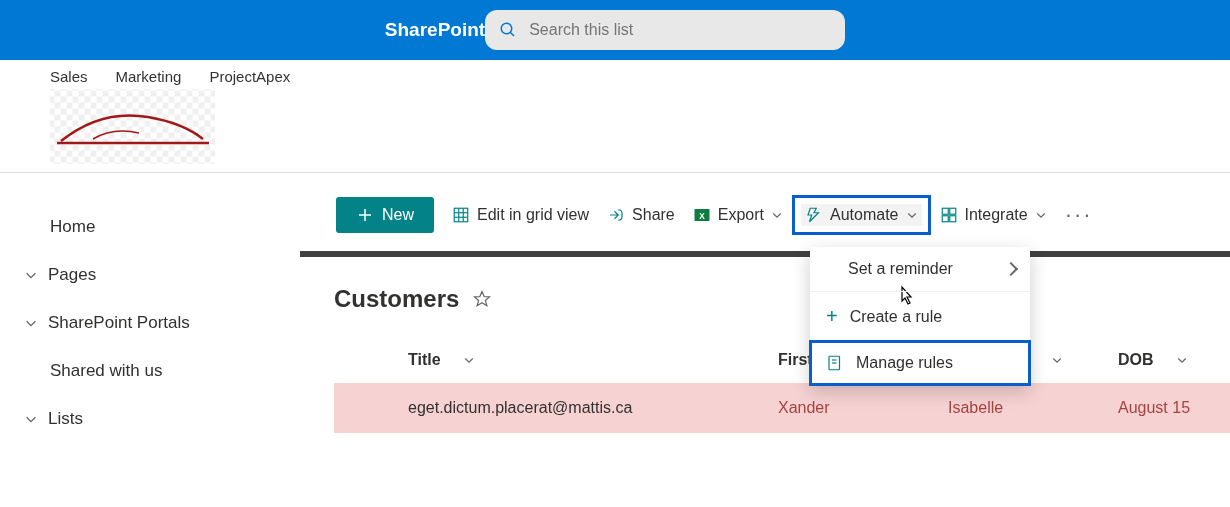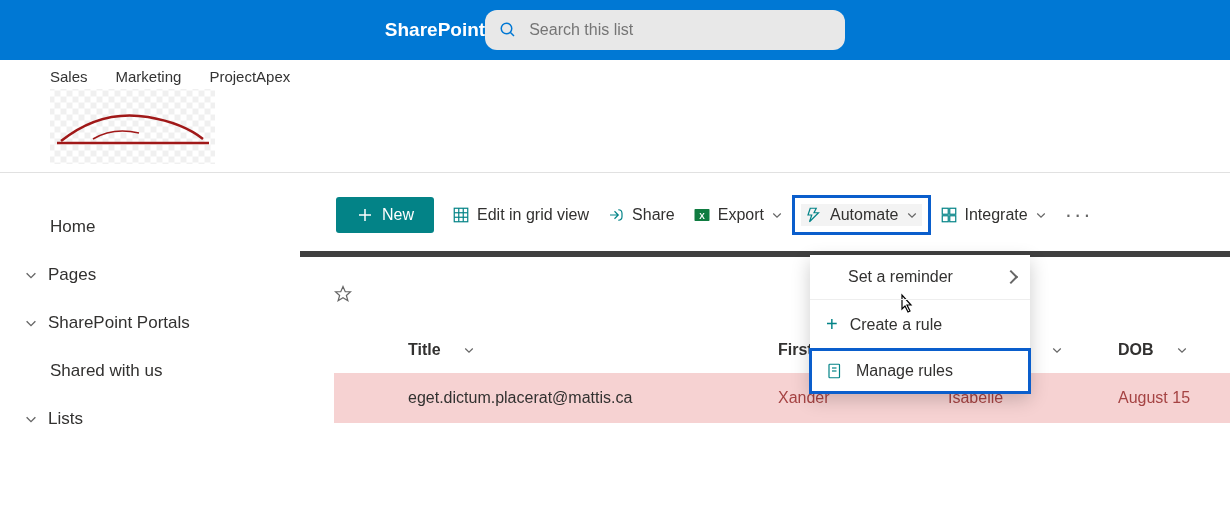--- a/index.html
+++ b/index.html
@@ -39,21 +39,21 @@
     .col-title { width: 370px; }
     .col-fn { width: 170px; }
     .col-ln { width: 170px; }
     .col-dob { width: 90px; }
     .row1 { background:#f6d2d2; display:flex; padding: 16px 0 16px 74px; font-size:16px; }
     .row1 .c-title { width:370px; color:#323130; }
     .row1 .c-fn { width:170px; color:#a54343; }
     .row1 .c-ln { width:170px; color:#a54343; }
     .row1 .c-dob { color:#a54343; }
 
-    .dropdown { position:absolute; top: 82px; left: 510px; width: 220px; background:#fff; box-shadow: 0 6px 18px rgba(0,0,0,0.2); font-size:16px; }
+    .dropdown { position:absolute; top: 74px; left: 510px; width: 220px; background:#fff; box-shadow: 0 6px 18px rgba(0,0,0,0.2); font-size:16px; }
     .dd-item { display:flex; align-items:center; gap:12px; padding: 13px 16px; cursor:pointer; position:relative; color:#323130; }
     .dd-item.has-sub::after { content:''; position:absolute; right:14px; top:50%; width:8px; height:8px; border-right:2px solid #666; border-top:2px solid #666; transform: translateY(-50%) rotate(45deg); }
     .dd-item.highlight { outline: 3px solid #0a5ecc; outline-offset: -2px; }
     .dd-sep { border-top:1px solid #eee; }
     .cursor-img { position:absolute; left:86px; top:38px; }
     .plus-green { color:#038387; font-size:20px; font-weight:300; }
 
     svg.ico { width:18px; height:18px; flex-shrink:0; }
   </style>
 </head>
@@ -189,20 +189,21 @@
         <svg class="ico" viewBox="0 0 24 24" fill="none" stroke="#038387" stroke-width="1.6">
             <rect x="4" y="3" width="14" height="18" rx="1"></rect>
             <line x1="8" y1="8" x2="14" y2="8"></line>
             <line x1="8" y1="12" x2="14" y2="12"></line>
           </svg>
         <span>Manage rules</span>
       </div>
     </div>
 
     <div class="page-title-row">
+      <div class="page-title">Customers</div>
       <svg class="star-icon" viewBox="0 0 24 24" fill="none" stroke="#666" stroke-width="1.6">
           <polygon points="12,2 15,9 22,9 16.5,14 18.5,21 12,17 5.5,21 7.5,14 2,9 9,9"></polygon>
         </svg>
     </div>
 
     <div class="table-wrap">
       <div class="col-headers">
         <div class="col col-title">
           <span>Title</span>
           <svg class="chev" viewBox="0 0 16 16" fill="none" stroke="#666" stroke-width="1.6" style="width:12px;height:12px;">

